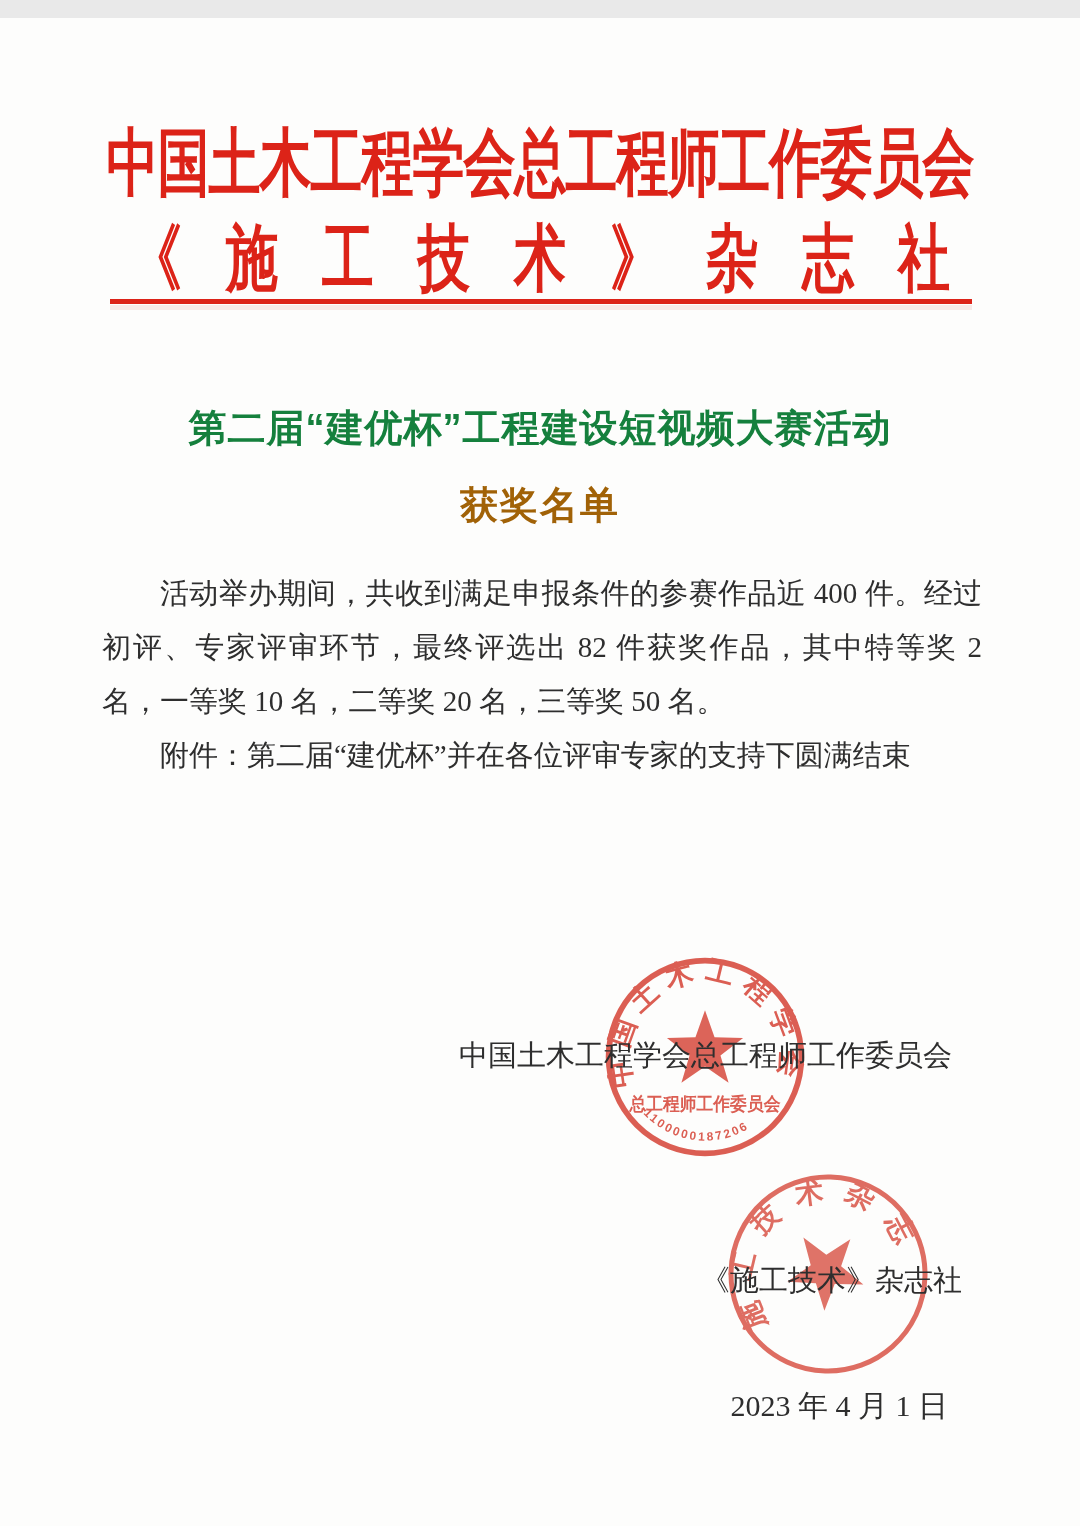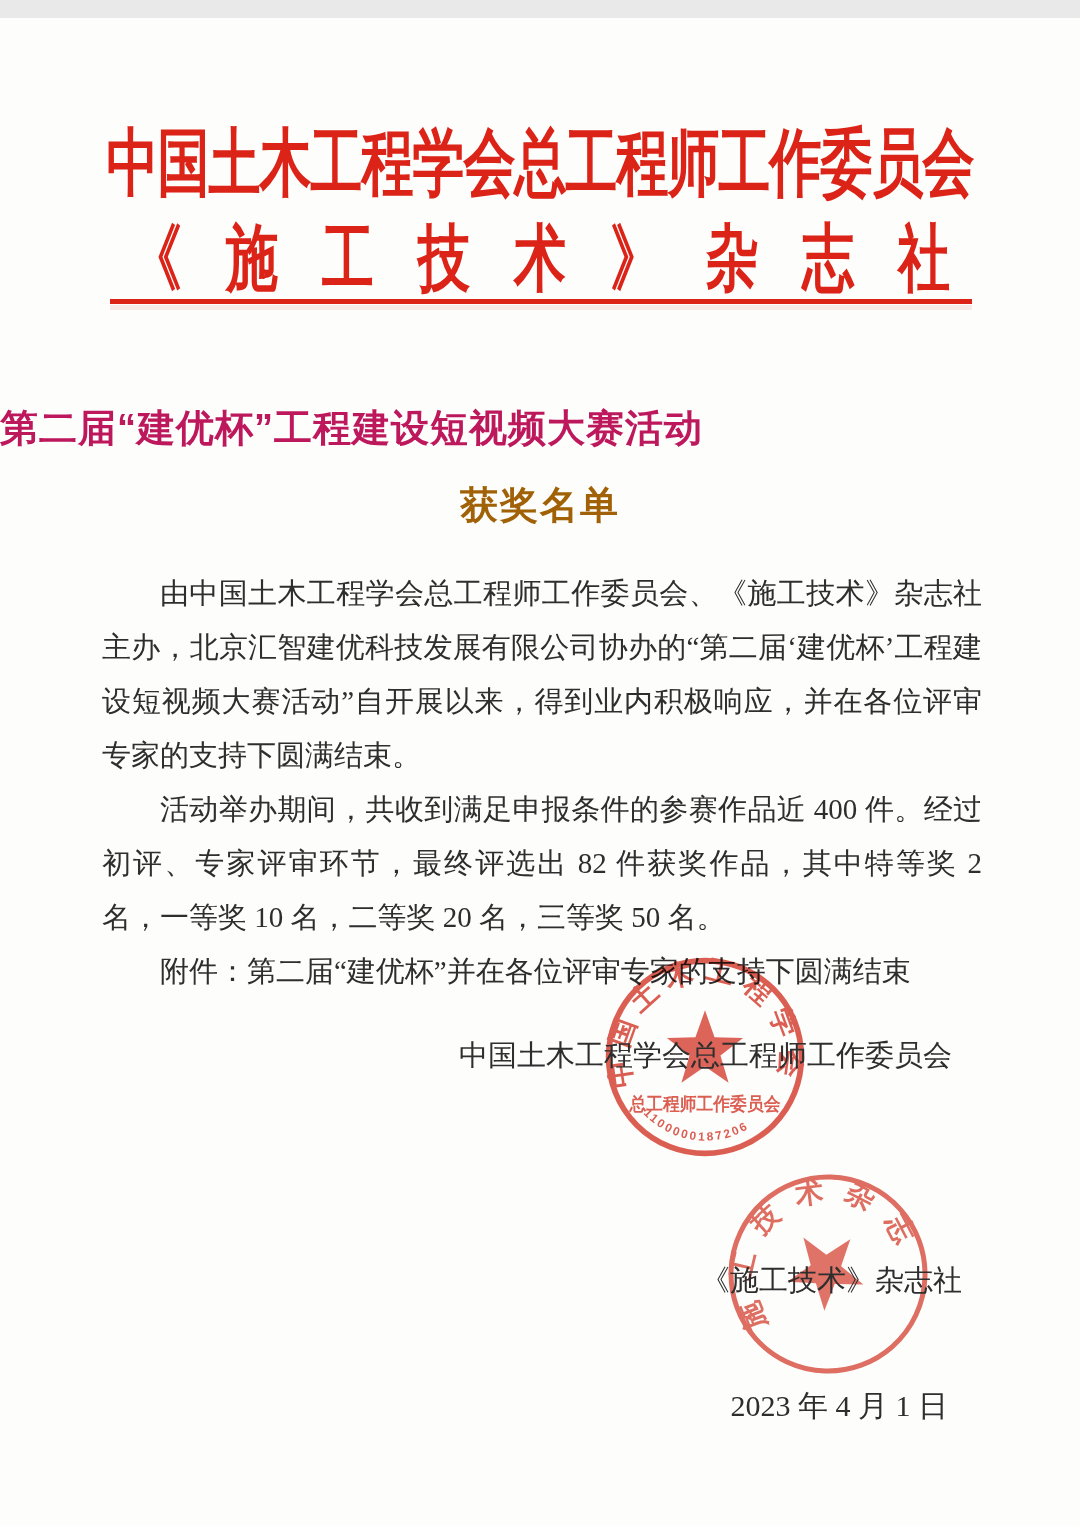--- a/index.html
+++ b/index.html
@@ -34,23 +34,23 @@
     white-space:nowrap;
   }
   .red-rule{
     position:absolute;top:281px;left:110px;width:862px;height:5px;
     background:var(--accent);
     box-shadow:0 6px 0 rgba(200,60,50,0.10);
   }
   
   .doc-title1{
     position:absolute;top:385px;left:0;width:100%;
-    text-align:left;
+    text-align:center;
     font-family:"Liberation Sans","DejaVu Sans",sans-serif;
-    font-weight:bold;font-size:38px;color:#be185d;
+    font-weight:bold;font-size:38px;color:#15803d;
     letter-spacing:1px;white-space:nowrap;
   }
   .doc-title2{
     position:absolute;top:462px;left:0;width:100%;
     text-align:center;
     font-family:"Liberation Sans","DejaVu Sans",sans-serif;
     font-weight:bold;font-size:38px;color:#a16207;
     letter-spacing:2px;
   }
   
@@ -80,21 +80,20 @@
   <div class="letterhead">
     <div class="lh-line1">中国土木工程学会总工程师工作委员会</div>
     <div class="lh-line2">《施工技术》杂志社</div>
     <div class="red-rule"></div>
   </div>
 
   <div class="doc-title1">第二届“建优杯”工程建设短视频大赛活动</div>
   <div class="doc-title2">获奖名单</div>
 
   <div class="body-text">
-    <p>由中国土木工程学会总工程师工作委员会、《施工技术》杂志社主办，北京汇智建优科技发展有限公司协办的“第二届‘建优杯’工程建设短视频大赛活动”自开展以来，得到业内积极响应，并在各位评审专家的支持下圆满结束。</p>
     <p>活动举办期间，共收到满足申报条件的参赛作品近 400 件。经过初评、专家评审环节，最终评选出 82 件获奖作品，其中特等奖 2 名，一等奖 10 名，二等奖 20 名，三等奖 50 名。</p>
     <p>附件：第二届“建优杯”并在各位评审专家的支持下圆满结束</p>
   </div>
 
   <div class="sig sig1">中国土木工程学会总工程师工作委员会</div>
 
   <svg class="seal seal1" viewBox="0 0 220 220">
     <defs>
       <path id="s1-rim" d="M 37.5 143.8 A 80 80 0 1 1 182.5 143.8" fill="none"></path>
       <path id="s1-num" d="M 40 163 A 88 88 0 0 0 180 163" fill="none"></path>

